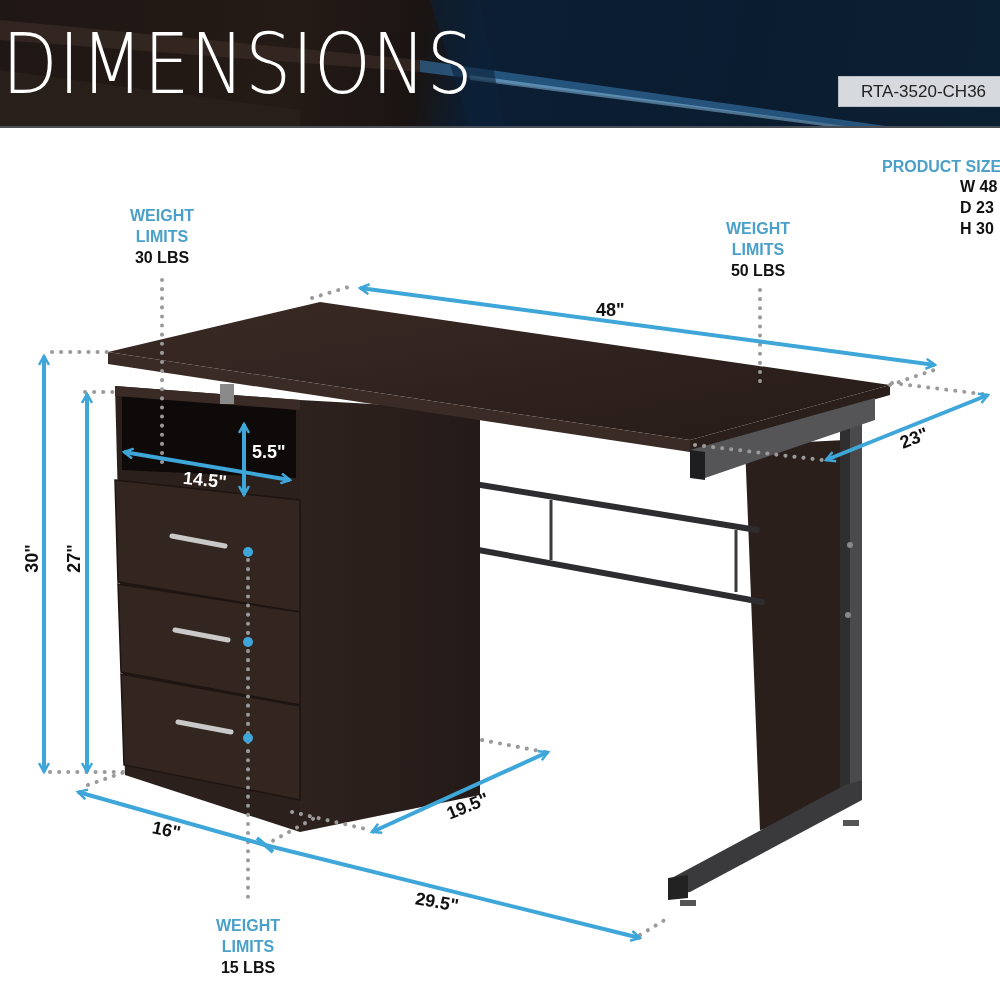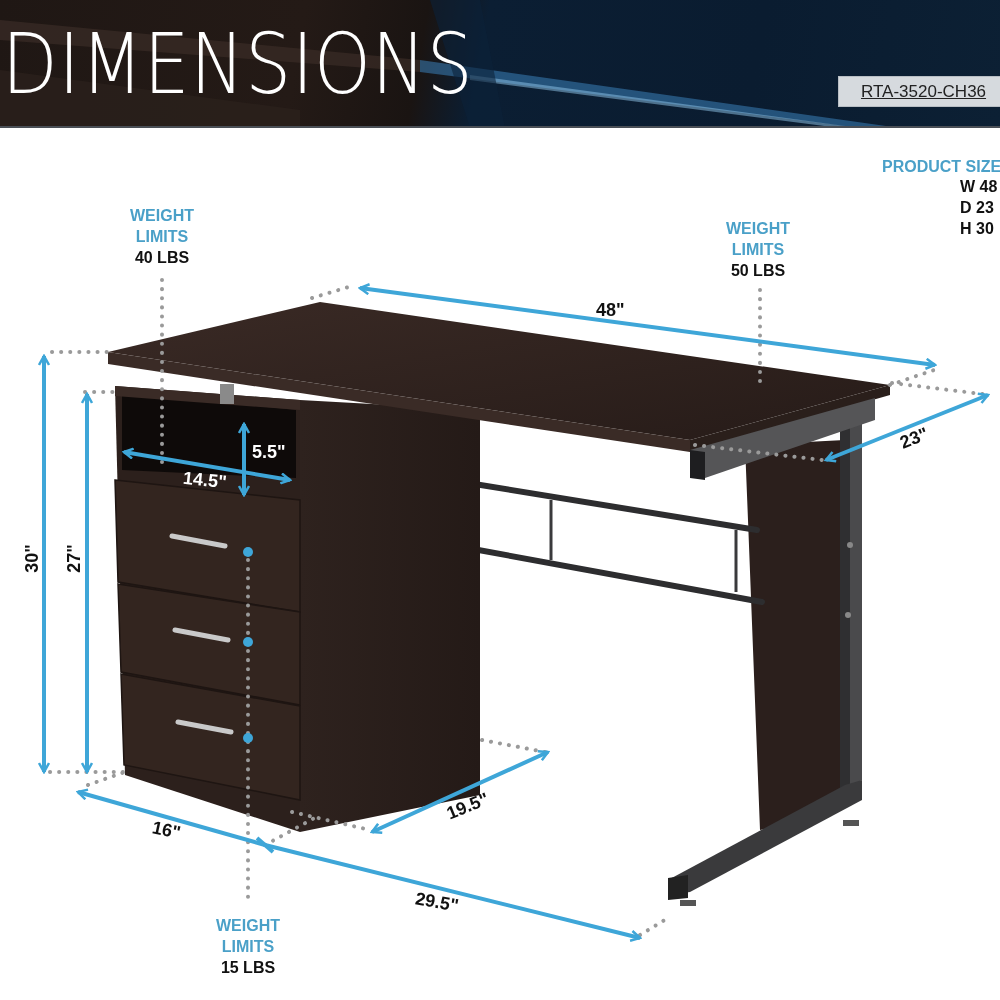--- a/index.html
+++ b/index.html
@@ -2,21 +2,21 @@
 <html><head>
 <meta charset="utf-8">
 <style>
   html, body { margin: 0; padding: 0; }
   body { width: 1000px; height: 1000px; background: #ffffff; position: relative; overflow: hidden; font-family: "Liberation Sans", sans-serif; }
   .banner { position: absolute; left: 0; top: 0; width: 1000px; height: 128px; overflow: hidden;
     background: linear-gradient(100deg, #1f1714 0%, #241a16 30%, #1a1412 42%, #0b1e33 48%, #0a1c30 75%, #0c2034 100%); }
   .banner-streak { position: absolute; left: 0; top: 0; width: 1000px; height: 128px; }
   .banner-title { position: absolute; left: 2px; top: 22px; font-family: "DejaVu Sans", sans-serif; font-weight: 200; font-size: 84px; color: #ffffff; letter-spacing: 1px; line-height: 1; transform: scaleX(0.86); transform-origin: left top; font-stretch: condensed; }
   .sku-badge { position: absolute; left: 838px; top: 76px; width: 170px; height: 31px; background: #d6dade; border: 1px solid #b8bec4; box-sizing: border-box; }
-  .sku-text { position: absolute; left: 22px; top: 5px; font-size: 17px; color: #222; white-space: nowrap; text-decoration: underline; }
+  .sku-text { position: absolute; left: 22px; top: 5px; font-size: 17px; color: #222; white-space: nowrap; }
   .banner-bottom { position: absolute; left: 0; top: 126px; width: 1000px; height: 3px; background: #4a4f56; }
 
   .blue-label { color: #4aa0c8; font-weight: bold; font-size: 16px; line-height: 21px; text-align: center; }
   .black-value { color: #111; font-weight: bold; font-size: 16px; line-height: 21px; text-align: center; }
 
   .product-size { position: absolute; left: 882px; top: 158px; width: 140px; }
   .product-size .title { color: #4aa0c8; font-weight: bold; font-size: 16px; white-space: nowrap; }
   .product-size .row { color: #111; font-weight: bold; font-size: 16px; line-height: 21px; margin-left: 78px; white-space: nowrap; }
   .product-size .row:first-of-type { margin-top: 8px; }
 
@@ -154,21 +154,21 @@
 <div class="dim" style="left:60px; top:548px; transform:rotate(-90deg);">27"</div>
 <div class="dim white" style="left:252px; top:442px;">5.5"</div>
 <div class="dim white" style="left:183px; top:470px; transform:rotate(6deg);">14.5"</div>
 <div class="dim" style="left:152px; top:820px; transform:rotate(12deg);">16"</div>
 <div class="dim" style="left:446px; top:796px; transform:rotate(-22deg);">19.5"</div>
 <div class="dim" style="left:415px; top:892px; transform:rotate(10deg);">29.5"</div>
 
 <div class="wl" style="left:102px; top:205px;">
   <div class="blue-label">WEIGHT</div>
   <div class="blue-label">LIMITS</div>
-  <div class="black-value">40 LBS</div>
+  <div class="black-value">30 LBS</div>
 </div>
 <div class="wl" style="left:698px; top:218px;">
   <div class="blue-label">WEIGHT</div>
   <div class="blue-label">LIMITS</div>
   <div class="black-value">50 LBS</div>
 </div>
 <div class="wl" style="left:188px; top:915px;">
   <div class="blue-label">WEIGHT</div>
   <div class="blue-label">LIMITS</div>
   <div class="black-value">15 LBS</div>

